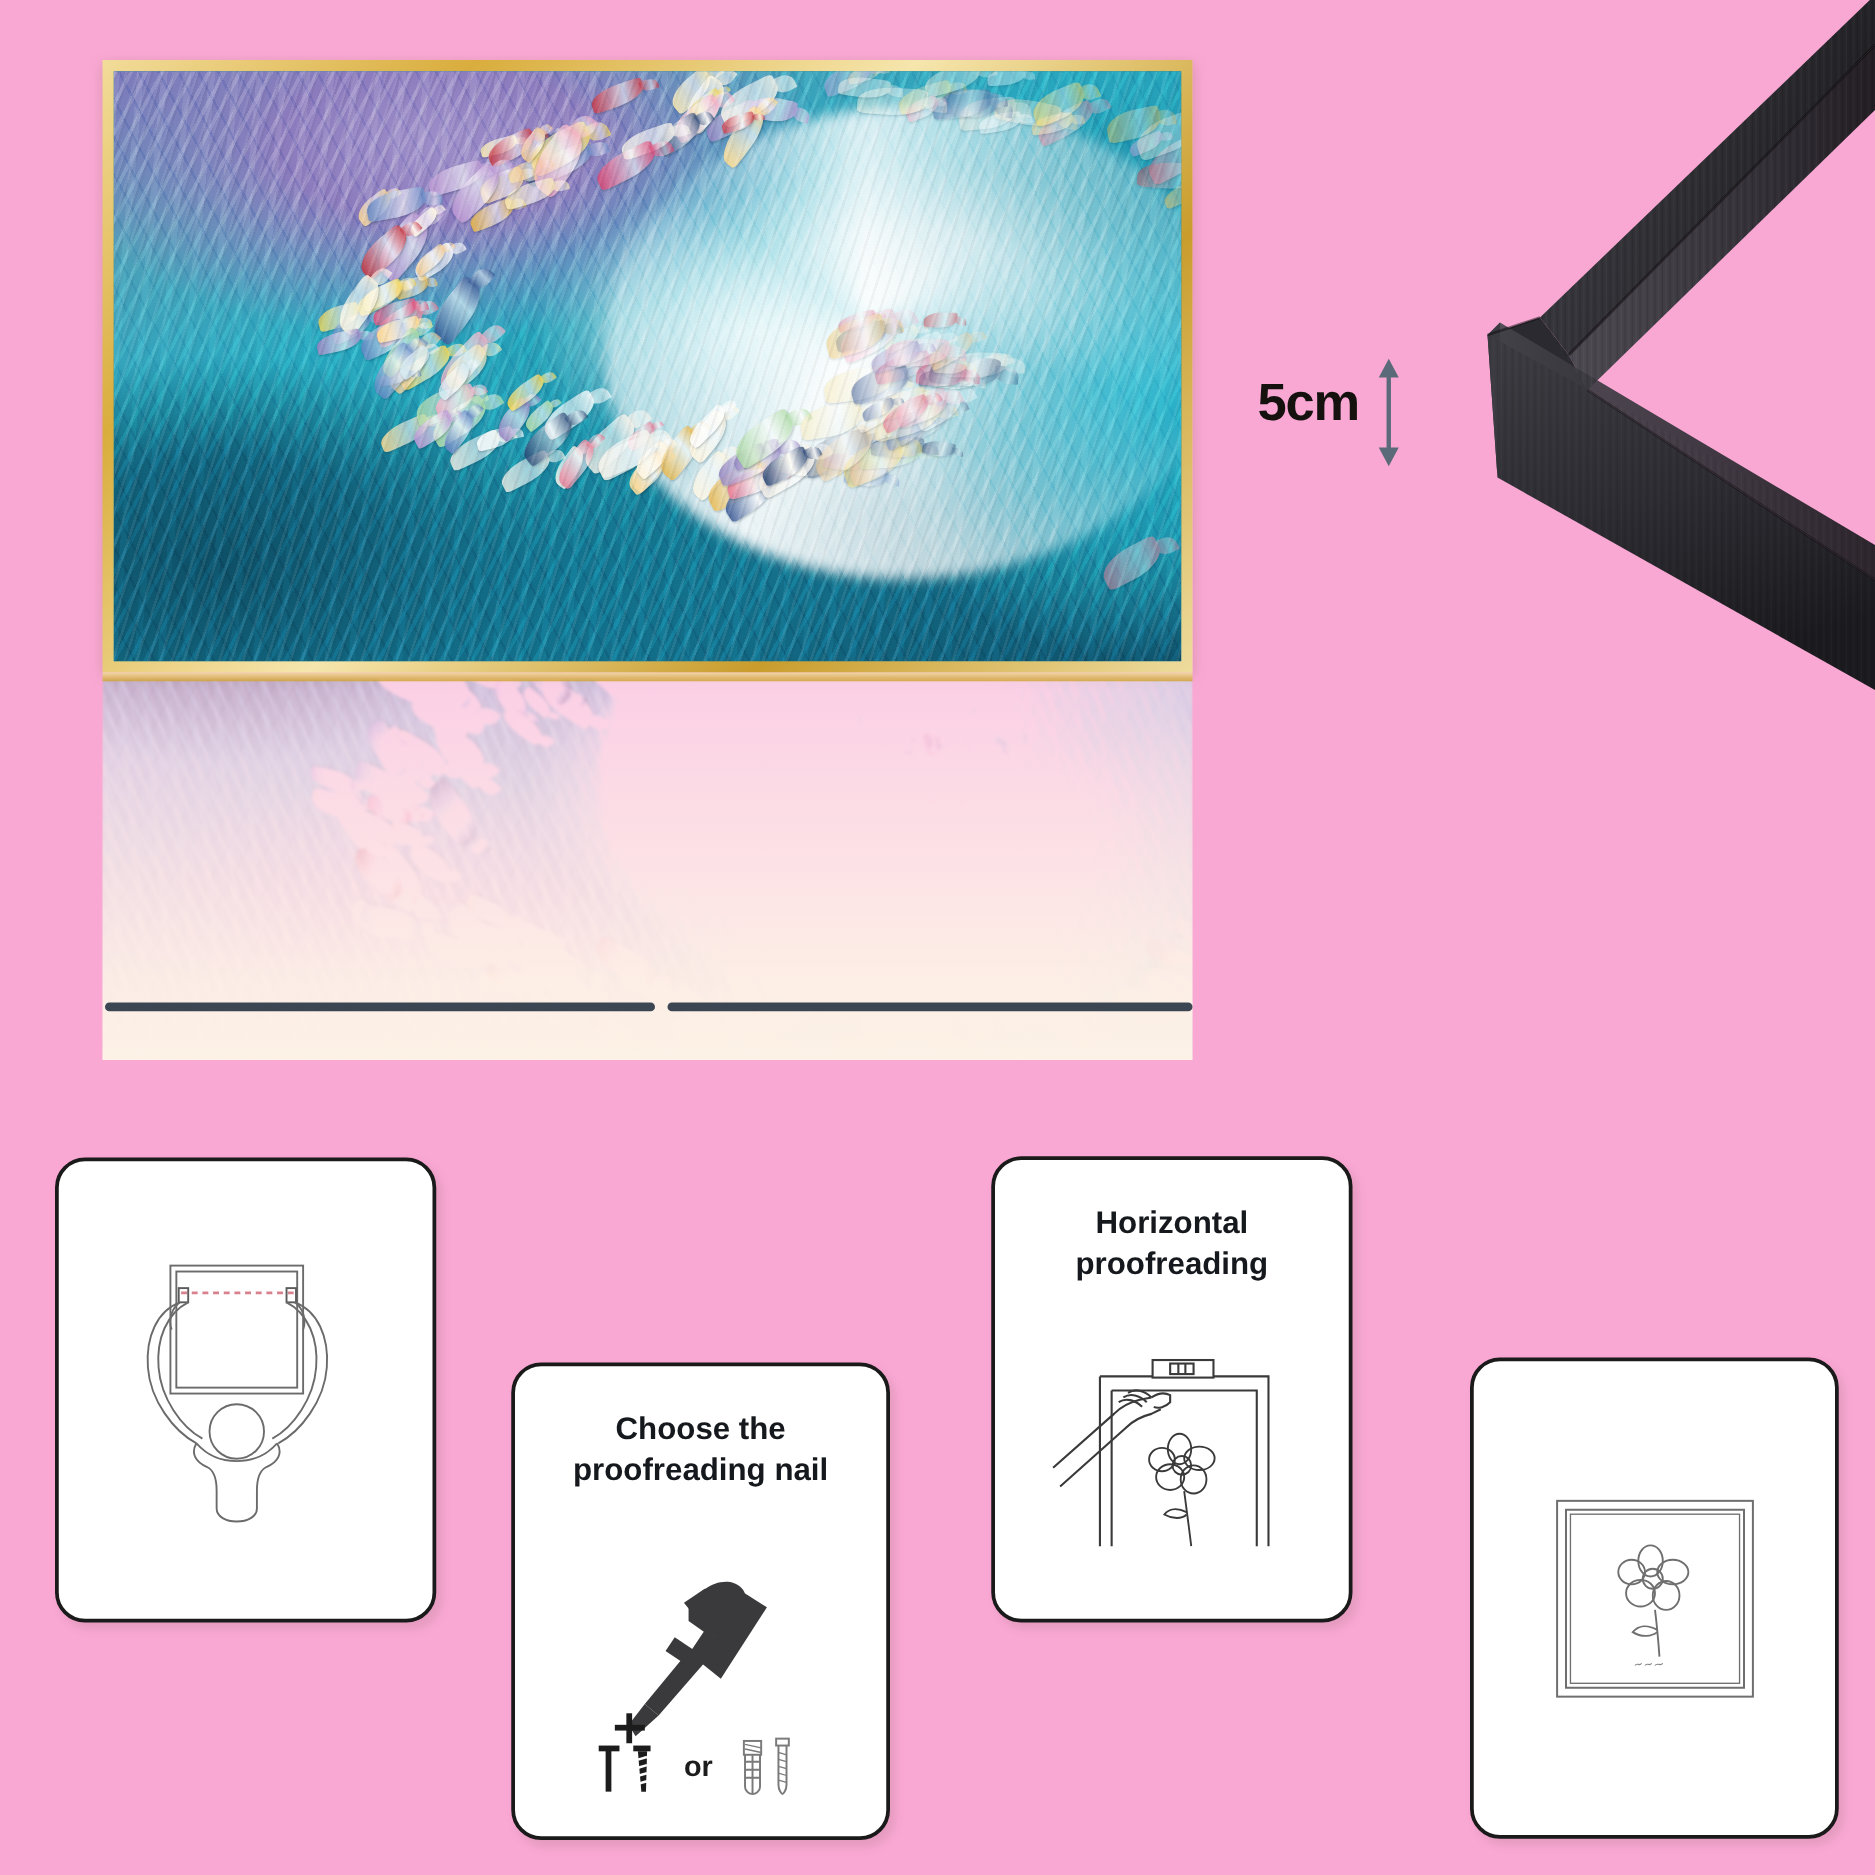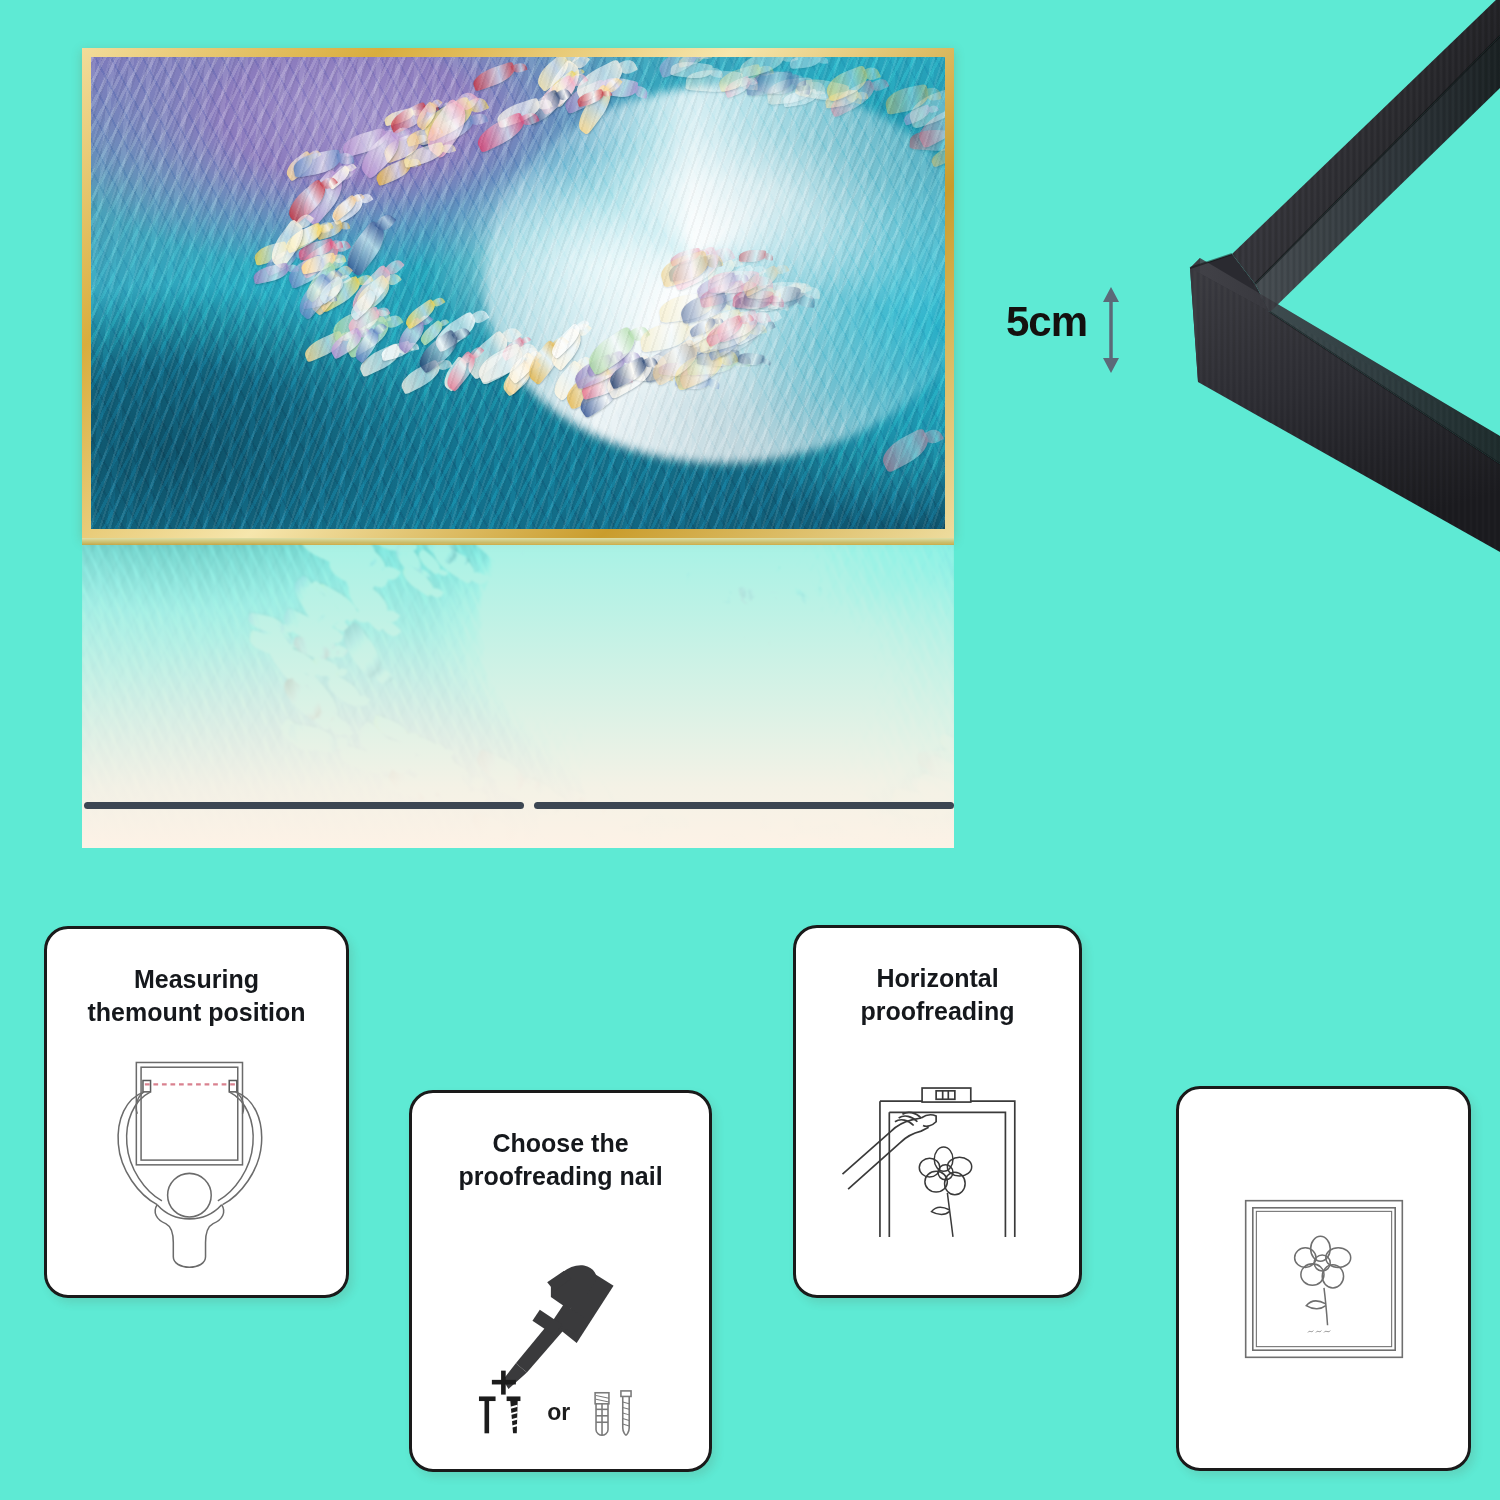--- a/index.html
+++ b/index.html
@@ -8,21 +8,21 @@
   html, body {
     width: 1500px; height: 1500px;
     background: #fdf2e6;
     font-family: "Liberation Sans", sans-serif;
     overflow: hidden;
   }
 
   #stage {
     position: relative;
     width: 1500px; height: 1500px;
-    background: #5eead4;
+    background: #f9a8d4;
   }
 
   
   #hero-wrap {
     position: absolute;
     left: 82px; top: 48px;
     width: 872px; height: 490px;
   }
   .gold-frame {
     position: absolute; inset: 0;
@@ -539,22 +539,20 @@
     <polygon points="13,1 5,16 21,16" fill="#5b6a78"></polygon>
     <polygon points="13,87 5,72 21,72" fill="#5b6a78"></polygon>
   </svg>
 
   <div id="pd-row">
     <div id="pd-rule-l"></div>
     <div id="pd-rule-r"></div>
   </div>
 
   <div class="card" id="card1">
-    <div class="card-title">Measuring
-themount position</div>
     <div class="card-art">
       <svg viewBox="0 0 210 230" width="200" height="218">
         <g fill="none" stroke="#6b6b6b" stroke-width="1.6">
 
           <rect x="41" y="10" width="112" height="108"></rect>
           <rect x="46" y="15" width="102" height="98"></rect>
 
           <line x1="50" y1="33" x2="145" y2="33" stroke="#d9818f" stroke-width="2.4" stroke-dasharray="5 4"></line>
 
           <rect x="48" y="29" width="8" height="12" stroke="#5b5b5b"></rect>

